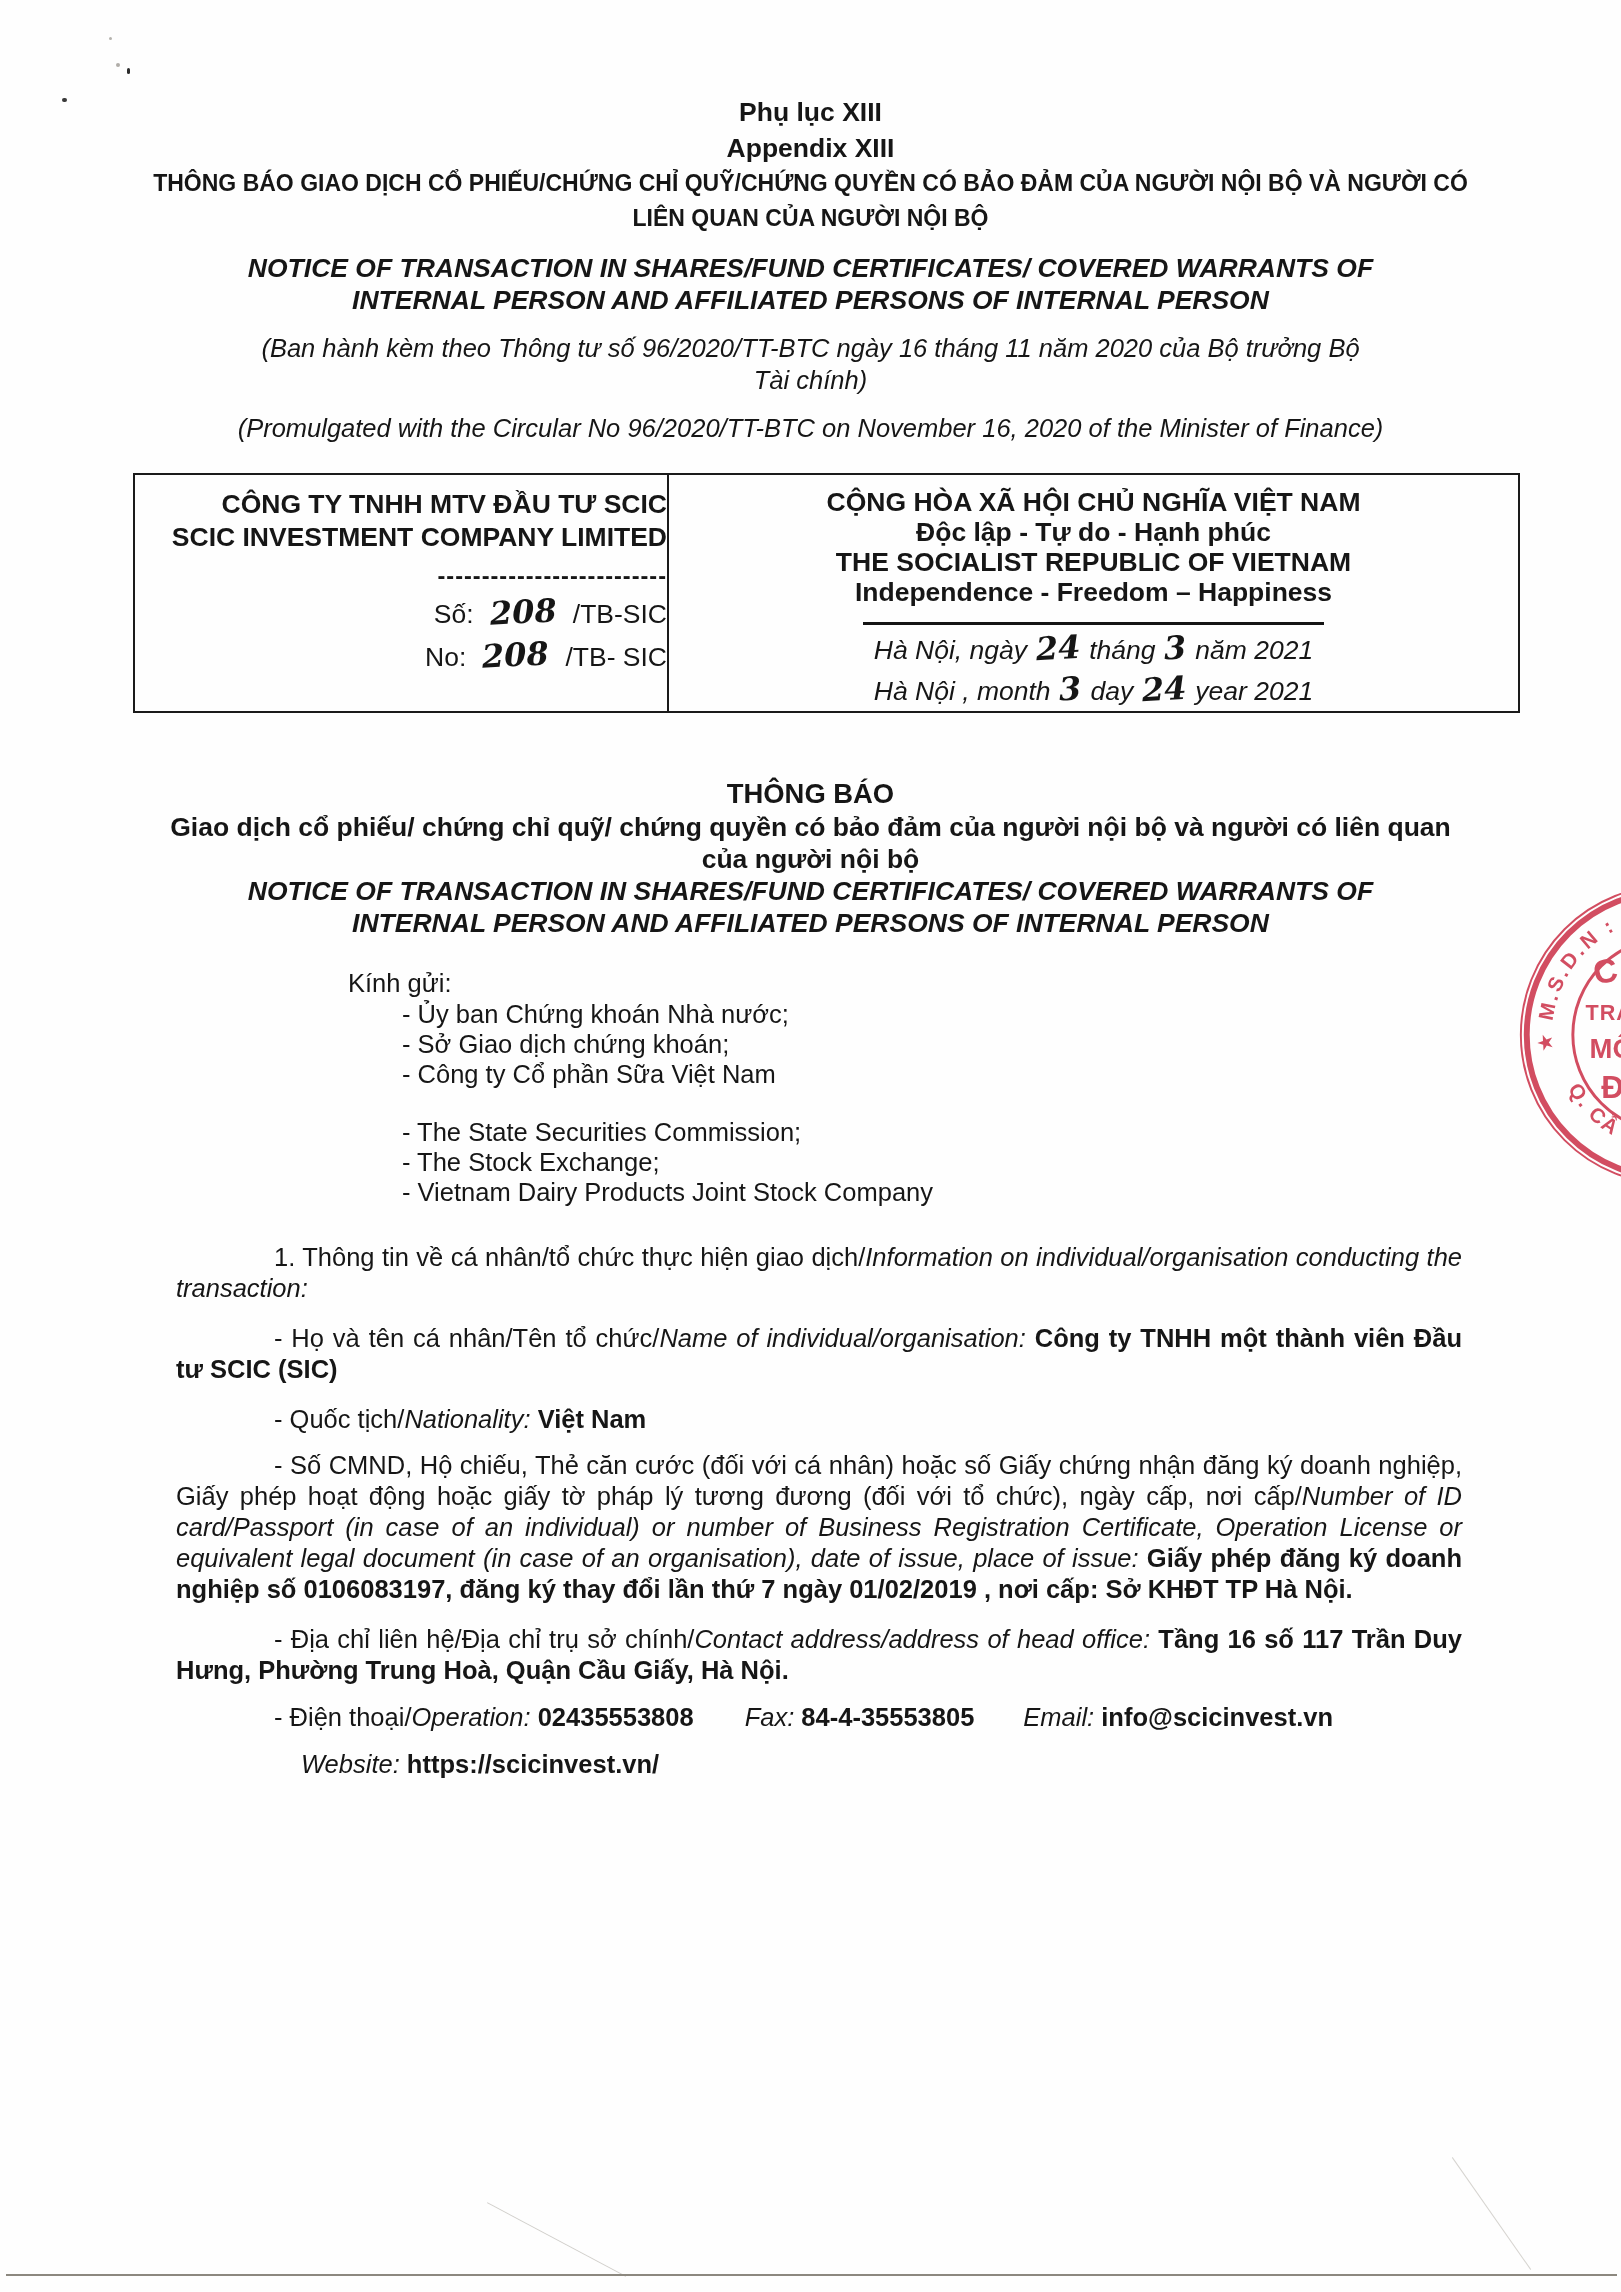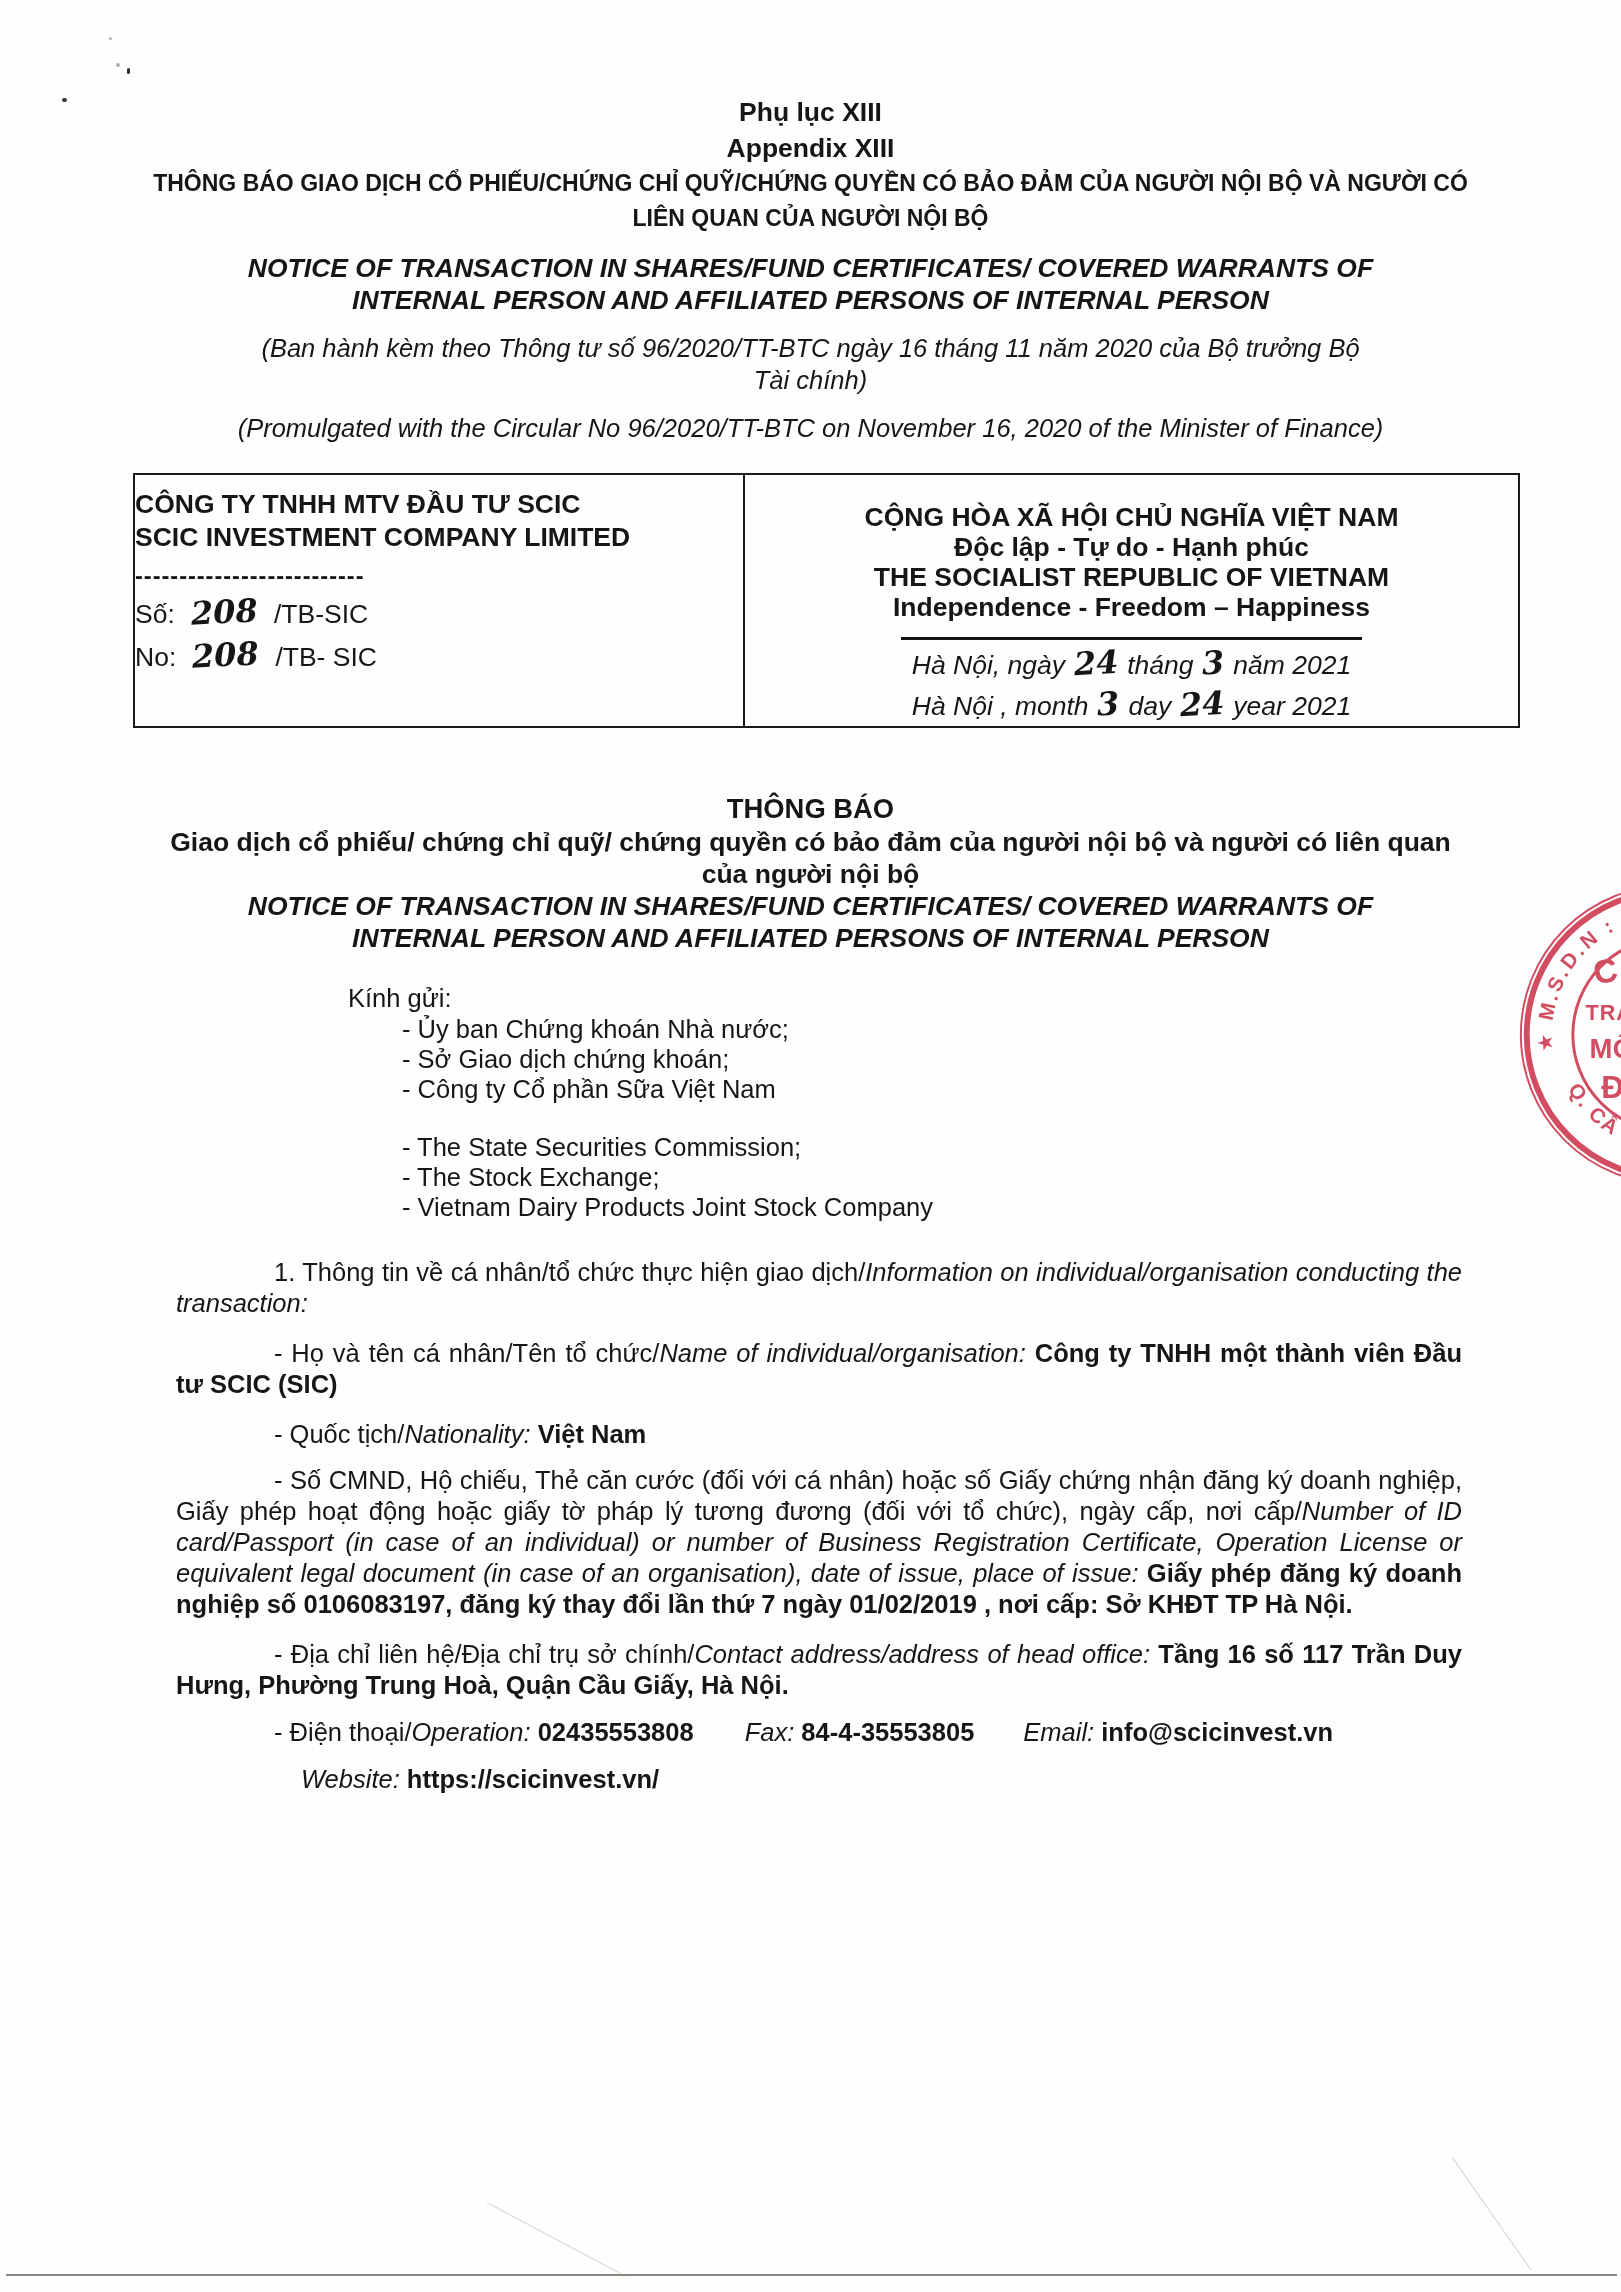--- a/index.html
+++ b/index.html
@@ -25,25 +25,25 @@
 
   .letterhead{
     display:flex;
     width:1387px;
     margin:29px 0 0 133px;
     border:2px solid #1a1a1a;
     box-sizing:border-box;
     min-height:239px;
   }
   .cell-left{
-    width:610px;box-sizing:border-box;
+    width:534px;box-sizing:border-box;
     border-right:2px solid #1a1a1a;
-    text-align:left;padding-top:13.7px;
-  }
-  .cell-right{flex:1;text-align:center;padding-top:27px;}
+    text-align:right;padding-top:13.7px;
+  }
+  .cell-right{flex:1;text-align:center;padding-top:12px;}
   .lh-co{font-weight:700;font-size:26.5px;line-height:33px;}
   .lh-dash{font-weight:700;font-size:23.5px;line-height:29px;margin-top:7.8px;letter-spacing:1px;}
   .lh-num{font-size:26.5px;line-height:39px;margin-top:2px;}
   .nat-line{font-weight:700;font-size:26.5px;line-height:30px;}
   .nat-sep{width:461px;height:2.9px;background:#141414;margin:15.7px auto 3.9px;}
   .date-line{font-style:italic;font-size:26.5px;line-height:39px;}
   .hand{
     font-family:"DejaVu Serif",serif;
     font-style:italic;font-weight:700;
     font-size:32px;

